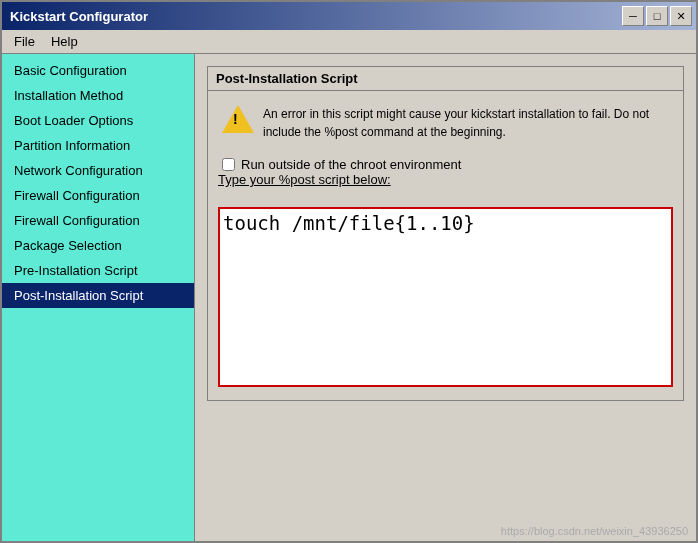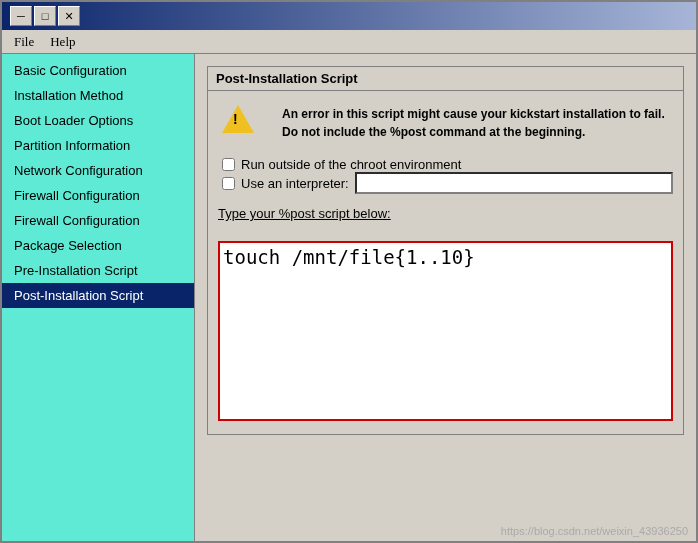--- a/index.html
+++ b/index.html
@@ -66,21 +66,20 @@
       display: flex;
       align-items: center;
       padding: 0 4px;
       border-bottom: 1px solid #808080;
       flex-shrink: 0;
     }
 
     .menu-item {
       padding: 2px 8px;
       cursor: pointer;
-      font-family: Liberation Serif, serif;
     }
 
     .main-content {
       display: flex;
       flex: 1;
       overflow: hidden;
     }
 
     .sidebar {
       width: 193px;
@@ -122,24 +121,23 @@
       background: #d4d0c8;
     }
 
     .panel-body {
       padding: 10px;
     }
 
     .warning-box {
       display: flex;
       align-items: flex-start;
-      gap: 28px;
+      gap: 9px;
       margin-bottom: 12px;
       padding: 4px;
-      font-weight: bold;
     }
 
     .warning-icon {
       width: 32px;
       height: 32px;
       flex-shrink: 0;
       position: relative;
     }
 
     .warning-triangle {
@@ -225,20 +223,21 @@
       font-size: 13px;
       font-weight: bold;
     }
   </style>
 </head>
 <body>
 
 <div class="window">
 
   <div class="title-bar">
+    <span class="title-bar-text">Kickstart Configurator</span>
     <div class="title-bar-buttons">
       <div class="title-bar-btn">─</div>
       <div class="title-bar-btn">□</div>
       <div class="title-bar-btn">✕</div>
     </div>
   </div>
 
   <div class="menu-bar">
     <div class="menu-item">File</div>
     <div class="menu-item">Help</div>
@@ -273,25 +272,20 @@
             <div class="warning-text">An error in this script might cause your kickstart installation to fail. Do not include the %post command at the beginning.</div>
           </div>
 
           
           <div class="checkbox-row">
             <input type="checkbox" style="">
             <label>Run outside of the chroot environment</label>
           </div>
 
           
-          <div class="interpreter-row">
-            <input type="checkbox" style="">
-            <label>Use an interpreter:</label>
-            <input type="text" class="interpreter-input" value="" style="">
-          </div>
 
           
           <div class="script-label">Type your %post script below:</div>
 
           
           <textarea class="script-textarea" style="">touch /mnt/file{1..10}</textarea>
         </div>
       </div>
 
       <div class="watermark" style="position:absolute;bottom:4px;right:8px;color:#aaa;font-size:11px;">https://blog.csdn.net/weixin_43936250</div>

